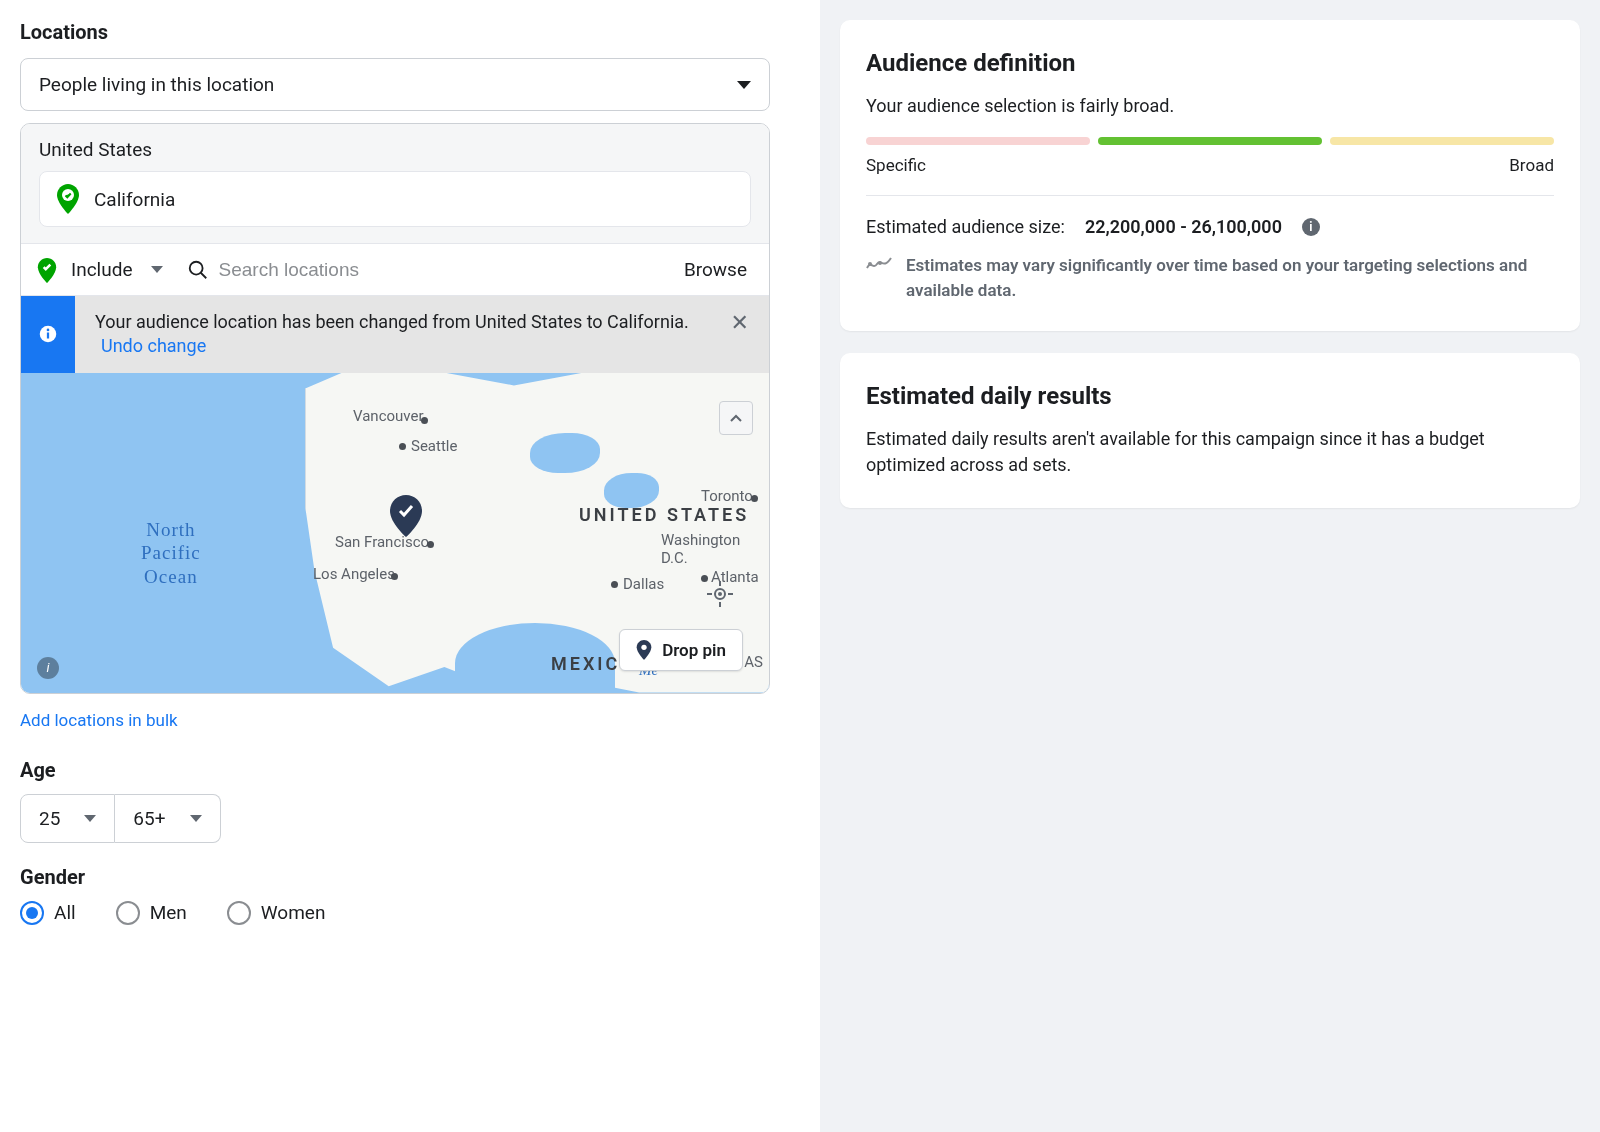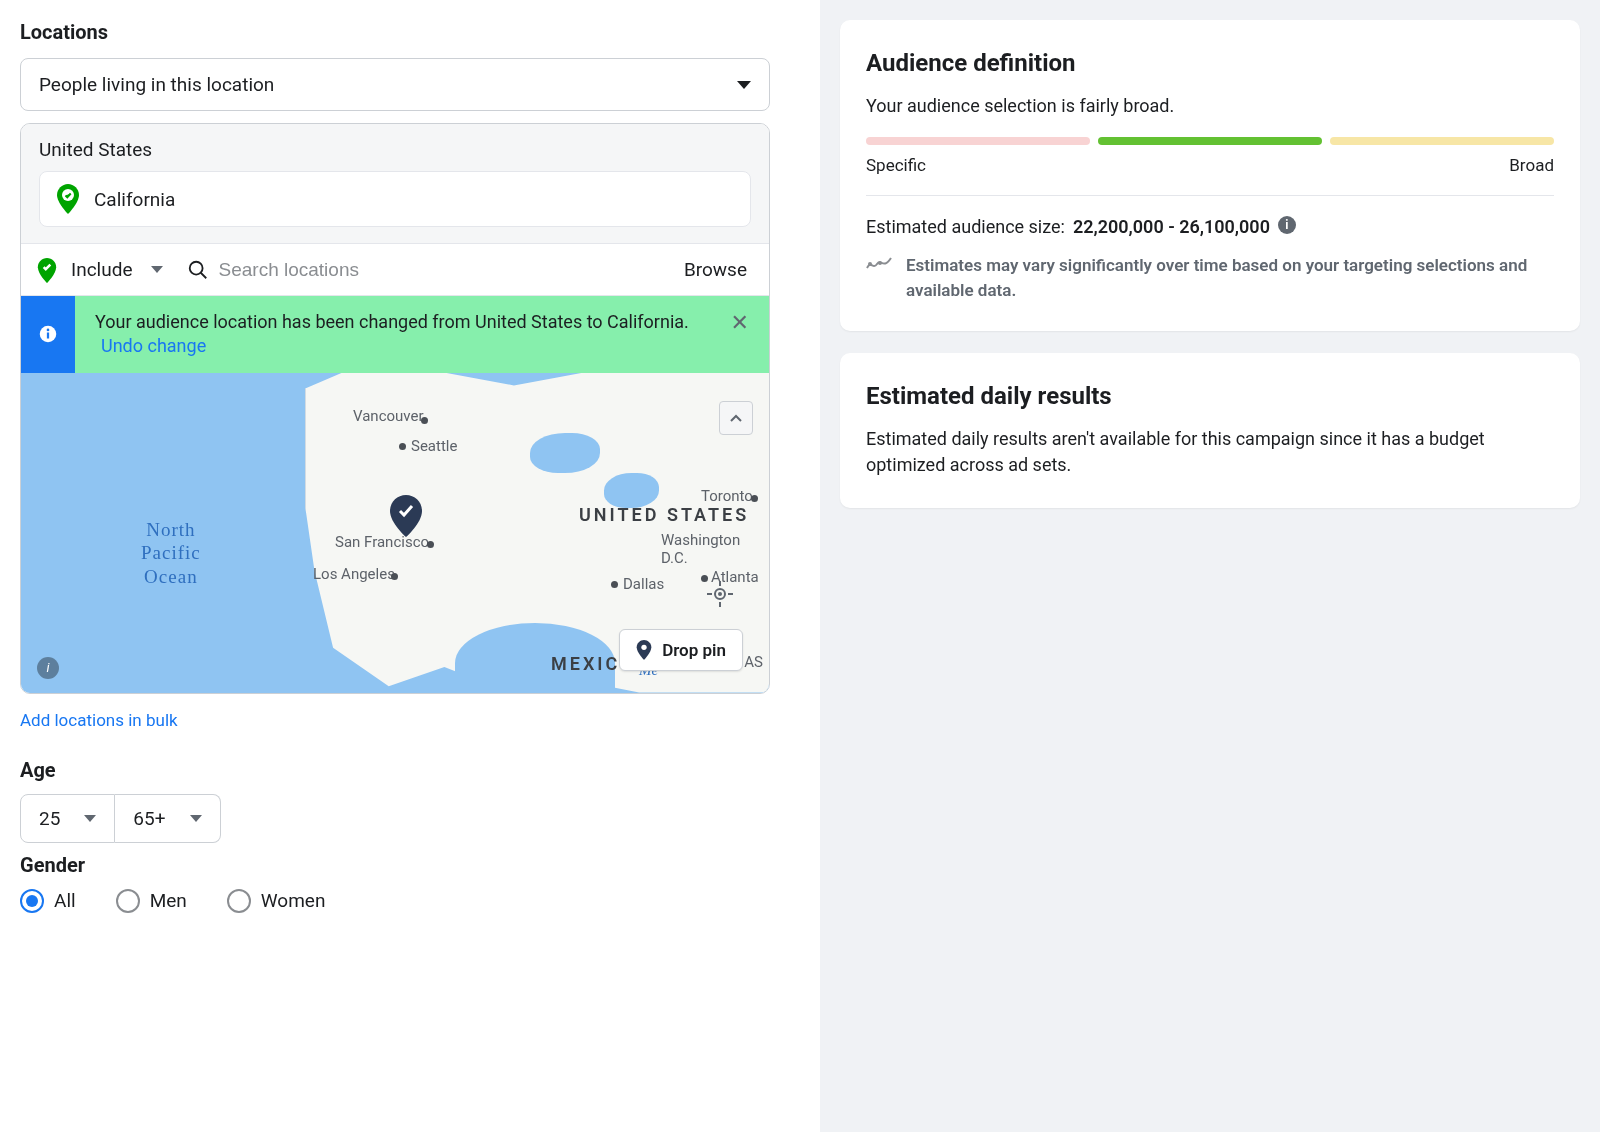--- a/index.html
+++ b/index.html
@@ -103,21 +103,21 @@
   }
   .search-wrap input::placeholder { color: #8a8d91; }
   .browse-btn {
     font-size: 19px; color: #1c1e21; cursor: pointer; padding: 4px 6px;
   }
   .notice-row { display: flex; }
   .notice-icon {
     width: 54px; background: #1877f2; display: flex; align-items: center; justify-content: center;
   }
   .notice-body {
-    flex: 1; background: #86efac; padding: 14px 16px 14px 20px; display: flex; align-items: flex-start; justify-content: center; gap: 14px;
+    flex: 1; background: #e5e5e5; padding: 14px 16px 14px 20px; display: flex; align-items: flex-start; justify-content: center; gap: 14px;
   }
   .notice-text { font-size: 18px; color: #1c1e21; line-height: 1.35; }
   .undo-link { color: #1877f2; cursor: pointer; margin-left: 6px; }
   .close-x { font-size: 22px; color: #606770; cursor: pointer; line-height: 1; padding: 2px 4px; }
   .map-wrap {
     width: 100%; height: 320px; position: relative; overflow: hidden;
     background: linear-gradient(180deg, #eaf3fb 0%, #d9ebf9 100%);
   }
   .ocean { position: absolute; inset: 0; background: #8fc4f2; }
   .land {
@@ -157,21 +157,21 @@
   }
   .bulk-link { color:#1877f2; font-size:17px; margin-top:16px; display:inline-block; cursor:pointer; }
   .age-section { margin-top: 28px; }
   .age-label, .gender-label { font-size:20px; font-weight:700; margin-bottom:12px; }
   .age-controls { display:flex; }
   .age-select {
     border:1px solid #ccd0d5; padding:12px 18px; display:flex; align-items:center; gap:18px; font-size:19px; cursor:pointer; background:#fff;
   }
   .age-select:first-child { border-radius:8px 0 0 8px; }
   .age-select:last-child  { border-radius:0 8px 8px 0; border-left:none; }
-  .gender-section { margin-top:10px; }
+  .gender-section { margin-top:22px; }
   .radio-row { display:flex; gap:40px; align-items:center; }
   .radio-item { display:flex; align-items:center; gap:10px; font-size:19px; cursor:pointer; }
   .radio-outer {
     width:24px; height:24px; border:2px solid #8a8d91; border-radius:50%; display:flex; align-items:center; justify-content:center;
   }
   .radio-outer.selected { border-color:#1877f2; }
   .radio-inner { width:12px; height:12px; border-radius:50%; background:#1877f2; }
   
   .card {
     background:#fff; border-radius:10px; padding:29px 26px; margin-bottom:22px;
@@ -179,21 +179,21 @@
   }
   .card h2 { font-size:24px; font-weight:700; margin-bottom:16px; }
   .card p  { font-size:18px; color:#1c1e21; line-height:1.45; }
   .gauge-row { display:flex; gap:8px; margin:18px 0 10px 0; }
   .gauge-seg { height:8px; border-radius:4px; flex:1; }
   .gauge-red   { background:#f8d3d3; }
   .gauge-green { background:#63c132; }
   .gauge-yellow{ background:#f7e6a6; }
   .gauge-labels { display:flex; justify-content:space-between; font-size:17px; margin-bottom:20px; }
   .divider { border:none; border-top:1px solid #e4e6eb; margin:10px 0 20px 0; }
-  .est-row { font-size:18px; display:flex; gap:8px; }
+  .est-row { font-size:18px; display:flex; align-items:center; gap:20px; }
   .est-row strong { font-weight:600; }
   .info-dot { width:18px; height:18px; border-radius:50%; background:#606770; color:#fff; font-size:12px; display:inline-flex; align-items:center; justify-content:center; font-weight:700; cursor:pointer; }
   .est-note { display:flex; gap:14px; margin-top:16px; }
   .est-note-text { color:#606770; font-size:17px; font-weight:600; line-height:1.45; }
   .squiggle { color:#8a8d91; }
 </style>
 </head>
 <body>
 
 <div class="left-col">

